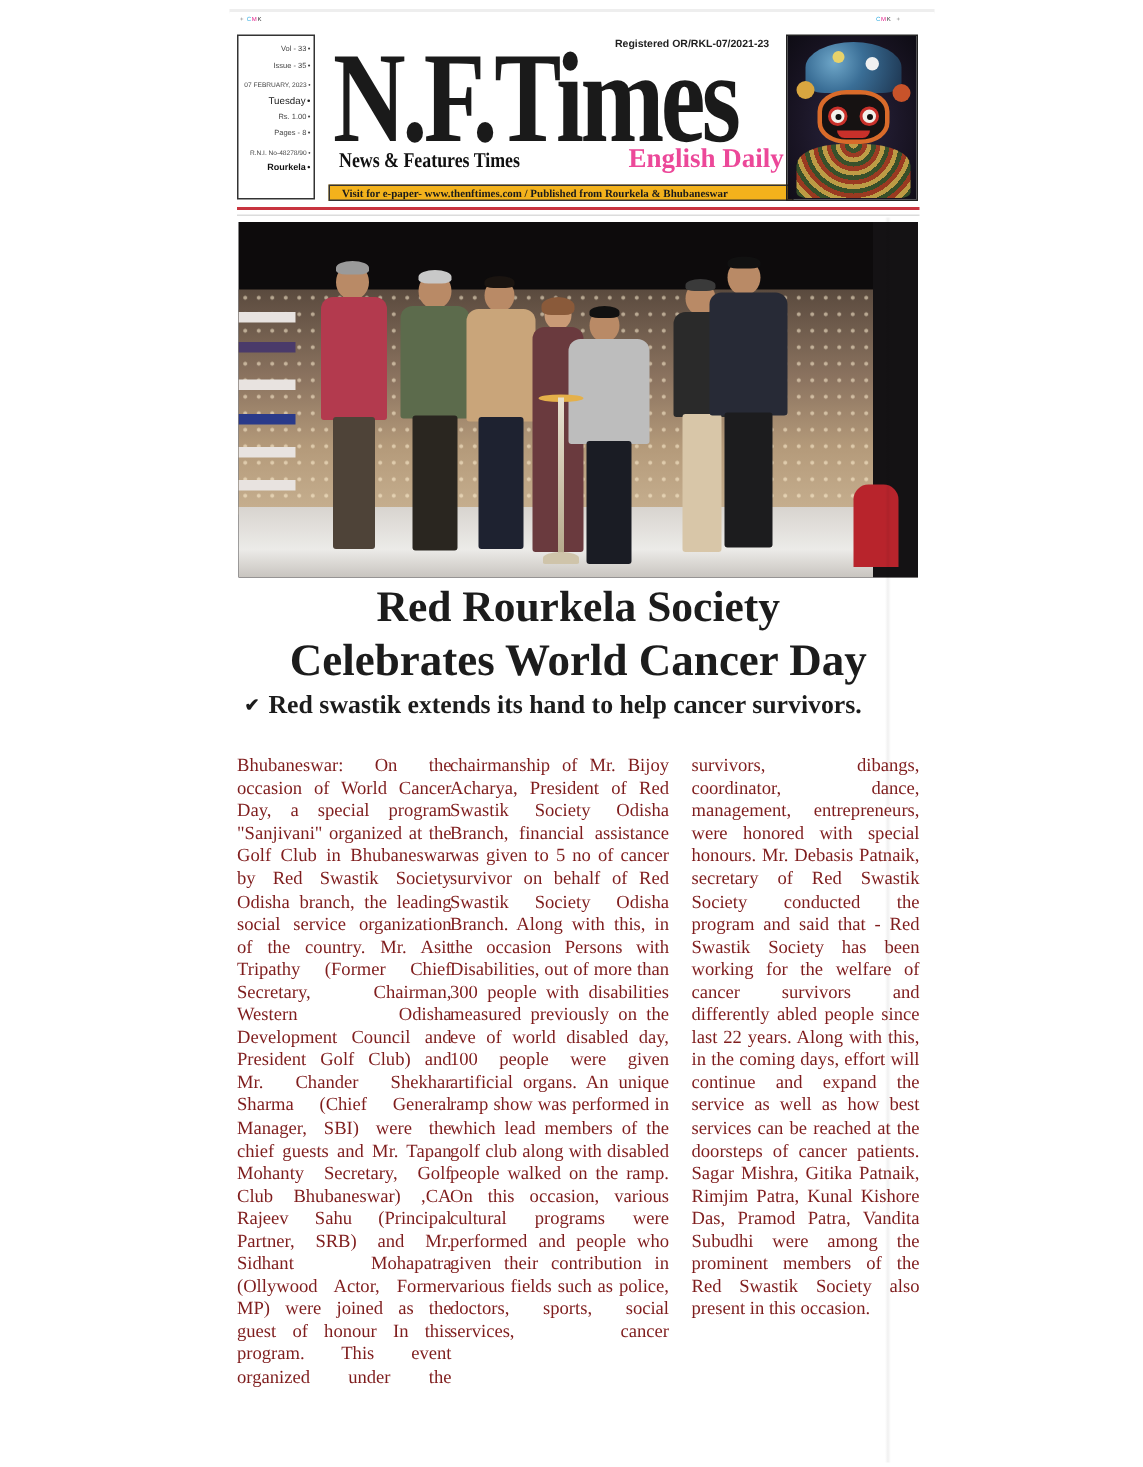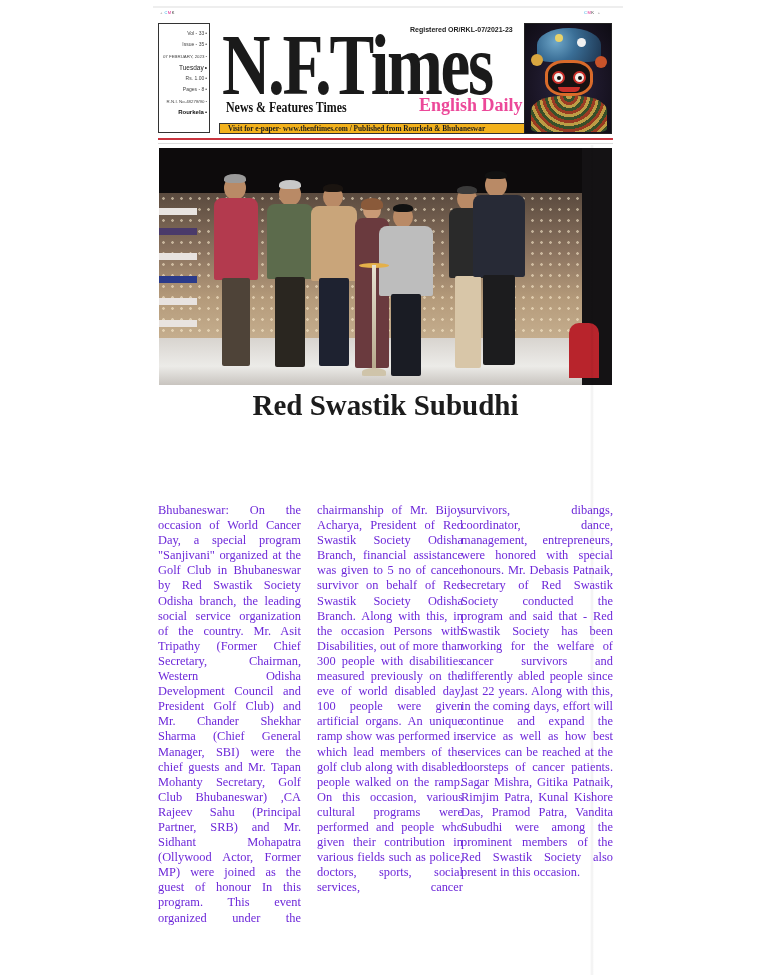--- a/index.html
+++ b/index.html
@@ -38,24 +38,24 @@
   .person .head { position: absolute; border-radius: 50%; background: #b98a66; }
   .person .hair { position: absolute; border-radius: 50% 50% 30% 30%; }
   .person .torso { position: absolute; border-radius: 8px 8px 2px 2px; }
   .person .legs { position: absolute; border-radius: 2px; }
   .lamp { position: absolute; left: 213px; top: 117px; width: 4px; height: 108px; background: linear-gradient(180deg, #e7e0d0, #b5a88a); }
   .lamp-top { position: absolute; left: 200px; top: 115px; width: 30px; height: 5px; background: #e4b04a; border-radius: 50%; }
   .lamp-base { position: absolute; left: 203px; top: 220px; width: 24px; height: 8px; background: #cfc4aa; border-radius: 50% 50% 10% 10%; }
   .headline { position: absolute; left: 158px; top: 388px; width: 455px; text-align: center; font-family: "Liberation Serif", serif; font-weight: bold; color: #1c1c1c; font-size: 29px; line-height: 35px; }
   .bullets { position: absolute; left: 163px; top: 460px; font-family: "Liberation Serif", serif; font-weight: bold; color: #1c1c1c; font-size: 17.2px; line-height: 20px; white-space: nowrap; }
   .bullets .b-icon { display: inline-block; width: 12px; font-size: 12px; margin-right: 4px; vertical-align: 1px; }
-  .col { position: absolute; top: 503px; font-family: "Liberation Serif", serif; font-size: 12.4px; line-height: 15.1px; color: #6d28d9; text-align: justify; text-align-last: justify; }
+  .col { position: absolute; top: 503px; font-family: "Liberation Serif", serif; font-size: 12.4px; line-height: 15.1px; color: #7f1d1d; text-align: justify; text-align-last: justify; }
   .col p { margin: 0; }
   .col1 { left: 158px; width: 143px; }
-  .col2 { left: 317px; width: 146px; }
+  .col2 { left: 300px; width: 146px; }
   .col3 { left: 461px; width: 152px; }
   .col3 .last { text-align-last: left; }
   .fold { position: absolute; left: 590px; top: 145px; width: 4px; height: 830px; background: linear-gradient(90deg, rgba(0,0,0,0.0), rgba(0,0,0,0.06), rgba(0,0,0,0.0)); }
 </style>
 </head>
 <body>
 
 <div class="top-shadow"></div>
 <div class="page"></div>
 
@@ -149,24 +149,28 @@
     <div class="torso" style="left:0;top:22px;width:52px;height:82px;background:#272a36;"></div>
     <div class="legs" style="left:10px;top:102px;width:32px;height:90px;background:#1c1c1e;"></div>
   </div>
   <div class="lamp-top"></div>
   <div class="lamp"></div>
   <div class="lamp-base"></div>
   <div style="position:absolute;left:410px;top:175px;width:30px;height:55px;background:#b8242c;border-radius:10px 10px 0 0;"></div>
 </div>
 
 <div class="headline">
-  <div>Red Swastik Subudhi</div>
+  <div>Red Rourkela Society</div>
+  <div style="font-size:30px;">Celebrates World Cancer Day</div>
 </div>
 
 <div class="bullets">
+  <div>
+    <span class="b-icon">✔</span><span>Red swastik extends its hand to help cancer survivors.</span>
+  </div>
 </div>
 
 <div class="col col1">
   <p>Bhubaneswar: On the occasion of World Cancer Day, a special program "Sanjivani" organized at the Golf Club in Bhubaneswar by Red Swastik Society Odisha branch, the leading social service organization of the country. Mr. Asit Tripathy (Former Chief Secretary, Chairman, Western Odisha Development Council and President Golf Club) and Mr. Chander Shekhar Sharma (Chief General Manager, SBI) were the chief guests and Mr. Tapan Mohanty Secretary, Golf Club Bhubaneswar) ,CA Rajeev Sahu (Principal Partner, SRB) and Mr. Sidhant Mohapatra (Ollywood Actor, Former MP) were joined as the guest of honour In this program. This event organized under the</p>
 </div>
 <div class="col col2">
   <p>chairmanship of Mr. Bijoy Acharya, President of Red Swastik Society Odisha Branch, financial assistance was given to 5 no of cancer survivor on behalf of Red Swastik Society Odisha Branch. Along with this, in the occasion Persons with Disabilities, out of more than 300 people with disabilities measured previously on the eve of world disabled day, 100 people were given artificial organs. An unique ramp show was performed in which lead members of the golf club along with disabled people walked on the ramp. On this occasion, various cultural programs were performed and people who given their contribution in various fields such as police, doctors, sports, social services, cancer</p>
 </div>
 <div class="col col3">
   <p class="last">survivors, dibangs, coordinator, dance, management, entrepreneurs, were honored with special honours. Mr. Debasis Patnaik, secretary of Red Swastik Society conducted the program and said that - Red Swastik Society has been working for the welfare of cancer survivors and differently abled people since last 22 years. Along with this, in the coming days, effort will continue and expand the service as well as how best services can be reached at the doorsteps of cancer patients. Sagar Mishra, Gitika Patnaik, Rimjim Patra, Kunal Kishore Das, Pramod Patra, Vandita Subudhi were among the prominent members of the Red Swastik Society also present in this occasion.</p>

